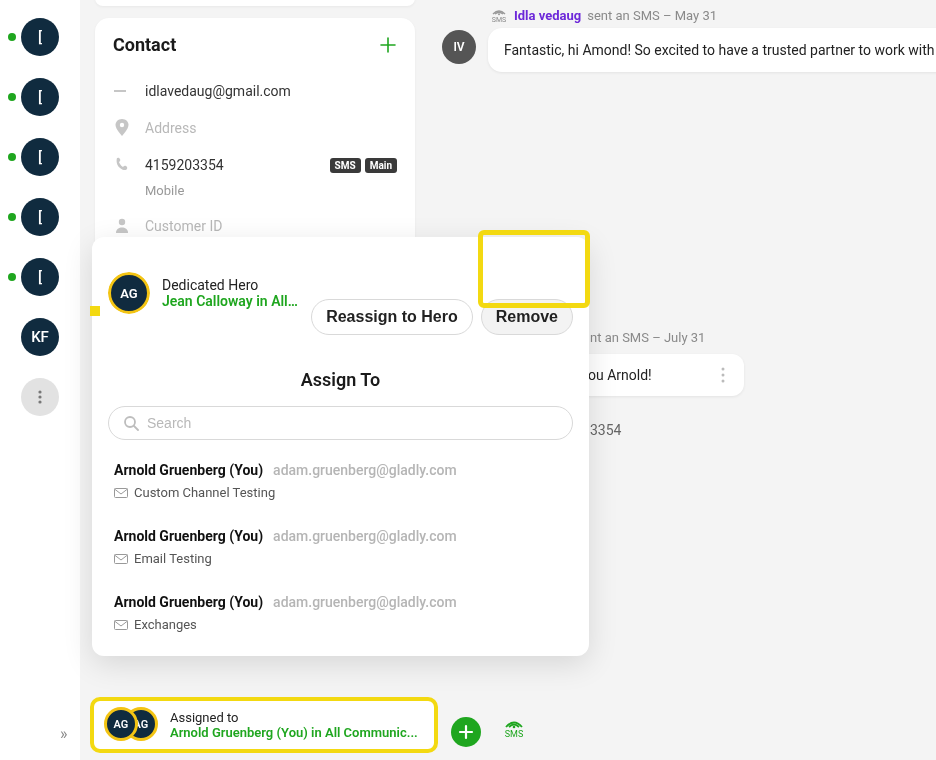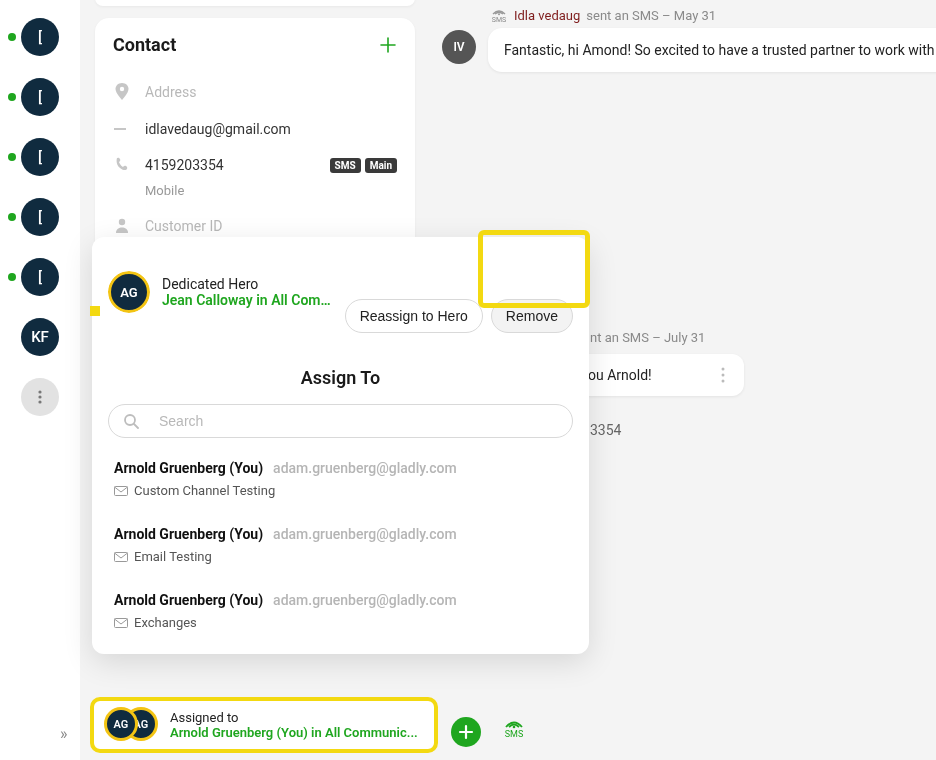--- a/index.html
+++ b/index.html
@@ -108,21 +108,21 @@
     font-size:13px; font-weight:600;
     border: 3px solid #f3c413;
     outline: 2px solid #fff;
   }
   .hero-texts { flex:1; display:flex; flex-direction:column; gap:0; min-width:0;}
   .hero-title { font-size:14px; color:#222; }
   .hero-sub { font-size:14px; color:#1fa61f; font-weight:600; white-space:nowrap; overflow:hidden; text-overflow:ellipsis;}
   .hero-btns { display:flex; gap:8px; }
   .pill-btn {
     border:1px solid #d9d9d9; background:#fff; color:#222;
-    font-size:14px; font-weight:400;
+    font-size:16px; font-weight:700;
     padding:8px 14px; border-radius:999px; cursor:pointer;
     white-space:nowrap;
     margin-top:48px;
   }
   .pill-btn.remove { background:#f3f3f3; }
   .remove-highlight {
     position:absolute;
     left: 478px; top: 230px;
     width: 112px; height: 78px;
     border: 5px solid #f3d911;
@@ -134,21 +134,21 @@
     position:absolute;
     left: 90px; top: 306px;
     width:10px; height:10px;
     background:#f3d911;
     z-index:6;
   }
 
   .assign-section { padding: 14px 16px 20px 16px; }
   .assign-title { text-align:center; font-size:18px; font-weight:600; margin: 6px 0 16px 0; }
   .search-wrap {
-    display:flex; align-items:center; gap:20px;
+    display:flex; align-items:center; gap:8px;
     border:1px solid #d9d9d9; border-radius:999px;
     padding:8px 14px; color:#999; font-size:14px;
   }
   .search-wrap input {
     border:none; outline:none; flex:1; font-size:14px; color:#333;
   }
   .search-wrap input::placeholder { color:#b8b8b8; }
   .assign-list { margin-top:16px; display:flex; flex-direction:column; gap:18px; }
   .assign-item { padding: 4px 6px; }
   .assign-name { font-size:14px; font-weight:700; color:#111; }
@@ -159,21 +159,21 @@
   
   .conv-area {
     position:absolute;
     left: 430px; top: 0;
     width: 506px; height: 760px;
   }
   .conv-meta {
     position:absolute; left:60px; top:6px;
     color:#8a8a8a; font-size:13px; display:flex; align-items:center; gap:6px;
   }
-  .conv-meta .name { font-weight:400; color:#7f1d1d;}
+  .conv-meta .name { font-weight:700; color:#6d28d9;}
   .sms-icon {
     display:inline-flex; flex-direction:column; align-items:center; color:#8a8a8a;
     width:18px; font-size:10px;
   }
   .conv-avatar {
     position:absolute; left:12px; top:30px;
     width:34px; height:34px; border-radius:50%;
     background:#555; color:#fff; display:flex; align-items:center; justify-content:center;
     font-size:12px; font-weight:600;
   }
@@ -321,35 +321,35 @@
     <span class="contact-title">Contact</span>
     <span class="plus-icon">
       <svg width="18" height="18" viewBox="0 0 18 18">
           <path d="M9 2 V16 M2 9 H16" stroke="#1fa61f" stroke-width="1.6" stroke-linecap="round"></path>
         </svg>
     </span>
   </div>
 
   <div class="contact-row">
     <span class="contact-icon">
+      <svg width="16" height="8" viewBox="0 0 16 8">
+          <rect x="0" y="3" width="12" height="2" fill="#c6c6c6"></rect>
+        </svg>
+    </span>
+    <span class="contact-text">idlavedaug@gmail.com</span>
+  </div>
+
+  <div class="contact-row">
+    <span class="contact-icon">
       <svg width="14" height="18" viewBox="0 0 14 18">
           <path d="M7 0 C3 0 0.5 2.8 0.5 6 C0.5 10 7 17 7 17 C7 17 13.5 10 13.5 6 C13.5 2.8 11 0 7 0 Z" fill="#c6c6c6"></path>
           <circle cx="7" cy="6" r="2.2" fill="#fff"></circle>
         </svg>
     </span>
     <span class="contact-placeholder">Address</span>
-  </div>
-
-  <div class="contact-row">
-    <span class="contact-icon">
-      <svg width="16" height="8" viewBox="0 0 16 8">
-          <rect x="0" y="3" width="12" height="2" fill="#c6c6c6"></rect>
-        </svg>
-    </span>
-    <span class="contact-text">idlavedaug@gmail.com</span>
   </div>
 
   <div class="contact-row phone-row">
     <span class="contact-icon">
       <svg width="16" height="16" viewBox="0 0 16 16">
           <path d="M3 1 C3 1 5 0 6 2 C7 4 5 5 5 5 C5 5 6 8 9 10 C9 10 10 8 12 9 C14 10 13 12 13 12 C13 12 11 15 6 11 C1 7 3 1 3 1 Z" fill="#c6c6c6"></path>
         </svg>
     </span>
     <span class="contact-text">4159203354</span>
     <span class="phone-badges">

